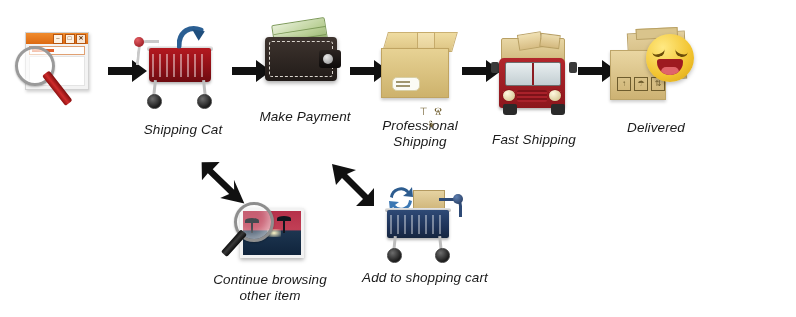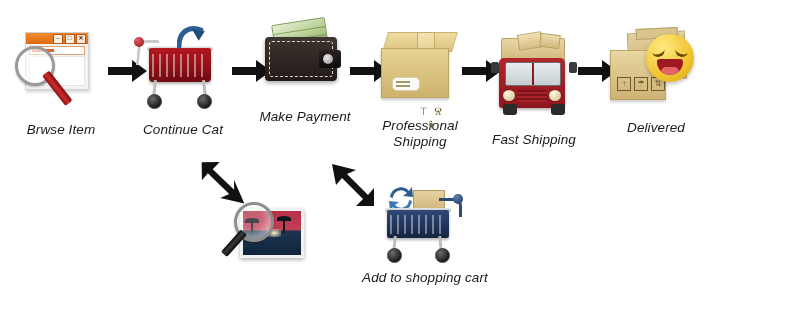--- a/index.html
+++ b/index.html
@@ -575,21 +575,20 @@
           <div class="win-btn">–</div>
           <div class="win-btn">□</div>
           <div class="win-btn close">✕</div>
         </div>
         <div class="win-url"></div>
         <div class="win-body"></div>
       </div>
       <div class="mag-lens"></div>
       <div class="mag-handle"></div>
     </div>
-    <div class="caption">Brwse Item</div>
   </div>
 
   <div class="arrow-h" style="left:108px; top:58px;">
     <svg width="40" height="26" viewBox="0 0 40 26">
       <path d="M0,9 L24,9 L24,2 L39,13 L24,24 L24,17 L0,17 Z" fill="#111111"></path>
     </svg>
   </div>
 
   <div class="node" style="left:128px; top:22px; width:110px;">
     <div class="icon-box" style="width:100px; height:96px;">
@@ -601,21 +600,21 @@
       <div class="cart-leg r"></div>
       <div class="cart-wheel l"></div>
       <div class="cart-wheel r"></div>
       <div class="cart-arrow">
         <svg width="30" height="26" viewBox="0 0 30 26">
           <path d="M2,22 C2,6 14,2 24,6" stroke="#2b5f93" stroke-width="5" fill="none" stroke-linecap="round"></path>
           <path d="M28,16 L18,8 L28,3 Z" fill="#1f4e7d" transform="rotate(150 23 9)"></path>
         </svg>
       </div>
     </div>
-    <div class="caption">Continue Cat</div>
+    <div class="caption">Shipping Cat</div>
   </div>
 
   <div class="arrow-h" style="left:232px; top:58px;">
     <svg width="40" height="26" viewBox="0 0 40 26">
       <path d="M0,9 L24,9 L24,2 L39,13 L24,24 L24,17 L0,17 Z" fill="#111111"></path>
     </svg>
   </div>
 
   <div class="node" style="left:250px; top:11px; width:110px;">
     <div class="icon-box" style="width:92px; height:94px;">
@@ -706,20 +705,22 @@
       <div class="photo">
         <div class="photo-sun"></div>
         <div class="palm p1"></div>
         <div class="palm-top t1"></div>
         <div class="palm p2"></div>
         <div class="palm-top t2"></div>
       </div>
       <div class="cb-lens"></div>
       <div class="cb-handle"></div>
     </div>
+    <div class="caption">Continue browsing
+other item</div>
   </div>
 
   <div class="arrow-d" style="left:330px; top:162px;">
     <svg width="48" height="46" viewBox="0 0 48 46">
       <path d="M2,2 L26,8 L17,12 L38,33 L44,26 L44,44 L26,44 L33,37 L12,16 L6,23 Z" fill="#111111"></path>
     </svg>
   </div>
 
   <div class="node" style="left:340px; top:180px; width:170px;">
     <div class="icon-box" style="width:96px; height:86px;">

